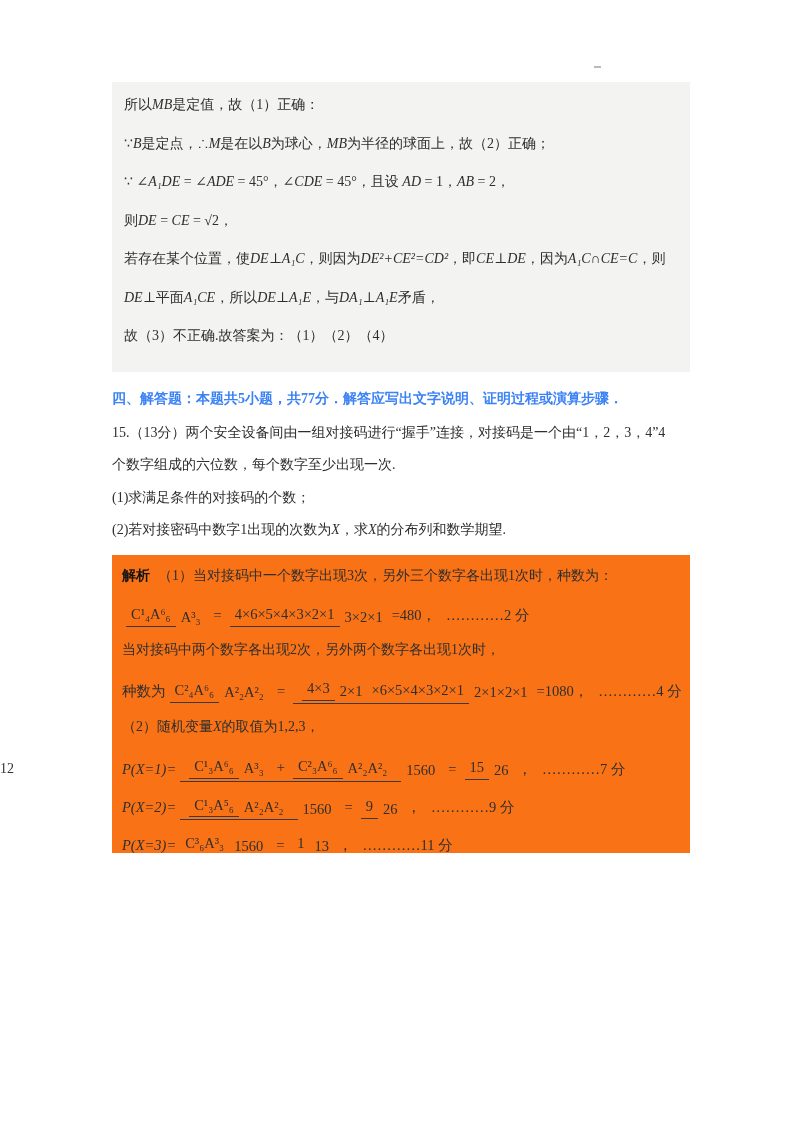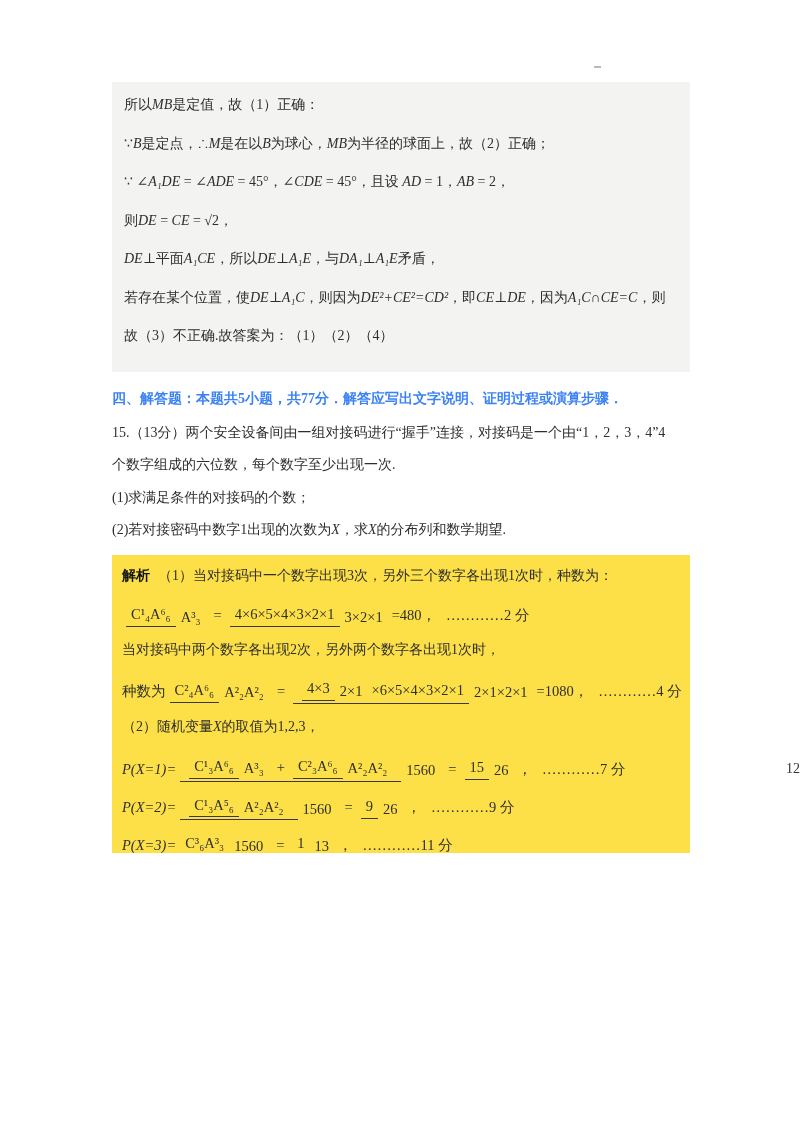--- a/index.html
+++ b/index.html
@@ -34,21 +34,21 @@
     white-space: nowrap;
     color: #2e2e2e;
   }
   .mi { font-style: italic; }
   .section-heading {
     font-size: 14px; font-weight: bold; color: #3b82f6;
     margin: 18px 0 16px 0; white-space: nowrap;
   }
   .qtext .line { margin-bottom: 15px; }
   .analysis {
-    background: #fde047;
+    background: #f97316;
     margin-top: 16px;
     padding: 12px 10px 15px 10px;
   }
   .analysis-label { font-weight: bold; margin-right: 8px; color: #141414; }
   .math-row {
     display: flex; align-items: center;
     font-size: 14.5px; margin: 14px 0;
     white-space: nowrap; color: #2e2e2e;
   }
   .frac {
@@ -56,38 +56,38 @@
     align-items: center; text-align: center;
     margin: 0 4px; line-height: 1.3;
   }
   .frac > .num { padding: 0 5px 2px 5px; border-bottom: 1px solid #3a3a3a; }
   .frac > .den { padding: 2px 5px 0 5px; }
   .row-inner { display: inline-flex; align-items: center; }
   .op { margin: 0 4px; }
   .dots { margin-left: 10px; }
   .page-num {
     position: absolute; left: 0; right: 0; bottom: 76px;
-    text-align: right; font-size: 14px; color: #333;
+    text-align: left; font-size: 14px; color: #333;
   }
 </style>
 </head>
 <body>
 
 <div class="sheet">
   <div class="stray-mark"></div>
 
   <div class="content">
 
     <section class="block">
       <p class="line"><span>所以</span><span class="mi">MB</span><span>是定值，故（1）正确：</span></p>
       <p class="line"><span>∵</span><span class="mi">B</span><span>是定点，∴</span><span class="mi">M</span><span>是在以</span><span class="mi">B</span><span>为球心，</span><span class="mi">MB</span><span>为半径的球面上，故（2）正确；</span></p>
       <p class="line"><span>∵ ∠</span><span class="mi">A₁DE</span><span> = ∠</span><span class="mi">ADE</span><span> = 45°，∠</span><span class="mi">CDE</span><span> = 45°，且设 </span><span class="mi">AD</span><span> = 1，</span><span class="mi">AB</span><span> = 2，</span></p>
       <p class="line"><span>则</span><span class="mi">DE</span><span> = </span><span class="mi">CE</span><span> = √2，</span></p>
+      <p class="line"><span>若存在某个位置，使</span><span class="mi">DE</span><span>⊥</span><span class="mi">A₁C</span><span>，则因为</span><span class="mi">DE²+CE²=CD²</span><span>，即</span><span class="mi">CE</span><span>⊥</span><span class="mi">DE</span><span>，因为</span><span class="mi">A₁C∩CE=C</span><span>，则</span></p>
       <p class="line"><span class="mi">DE</span><span>⊥平面</span><span class="mi">A₁CE</span><span>，所以</span><span class="mi">DE</span><span>⊥</span><span class="mi">A₁E</span><span>，与</span><span class="mi">DA₁</span><span>⊥</span><span class="mi">A₁E</span><span>矛盾，</span></p>
-      <p class="line"><span>若存在某个位置，使</span><span class="mi">DE</span><span>⊥</span><span class="mi">A₁C</span><span>，则因为</span><span class="mi">DE²+CE²=CD²</span><span>，即</span><span class="mi">CE</span><span>⊥</span><span class="mi">DE</span><span>，因为</span><span class="mi">A₁C∩CE=C</span><span>，则</span></p>
       <p class="line"><span>故（3）不正确.故答案为：（1）（2）（4）</span></p>
     </section>
 
     <h3 class="section-heading">四、解答题：本题共5小题，共77分．解答应写出文字说明、证明过程或演算步骤．</h3>
 
     <div class="qtext">
       <p class="line"><span>15.（13分）两个安全设备间由一组对接码进行“握手”连接，对接码是一个由“1，2，3，4”4</span></p>
       <p class="line"><span>个数字组成的六位数，每个数字至少出现一次.</span></p>
       <p class="line"><span>(1)求满足条件的对接码的个数；</span></p>
       <p class="line"><span>(2)若对接密码中数字1出现的次数为</span><span class="mi">X</span><span>，求</span><span class="mi">X</span><span>的分布列和数学期望.</span></p>

